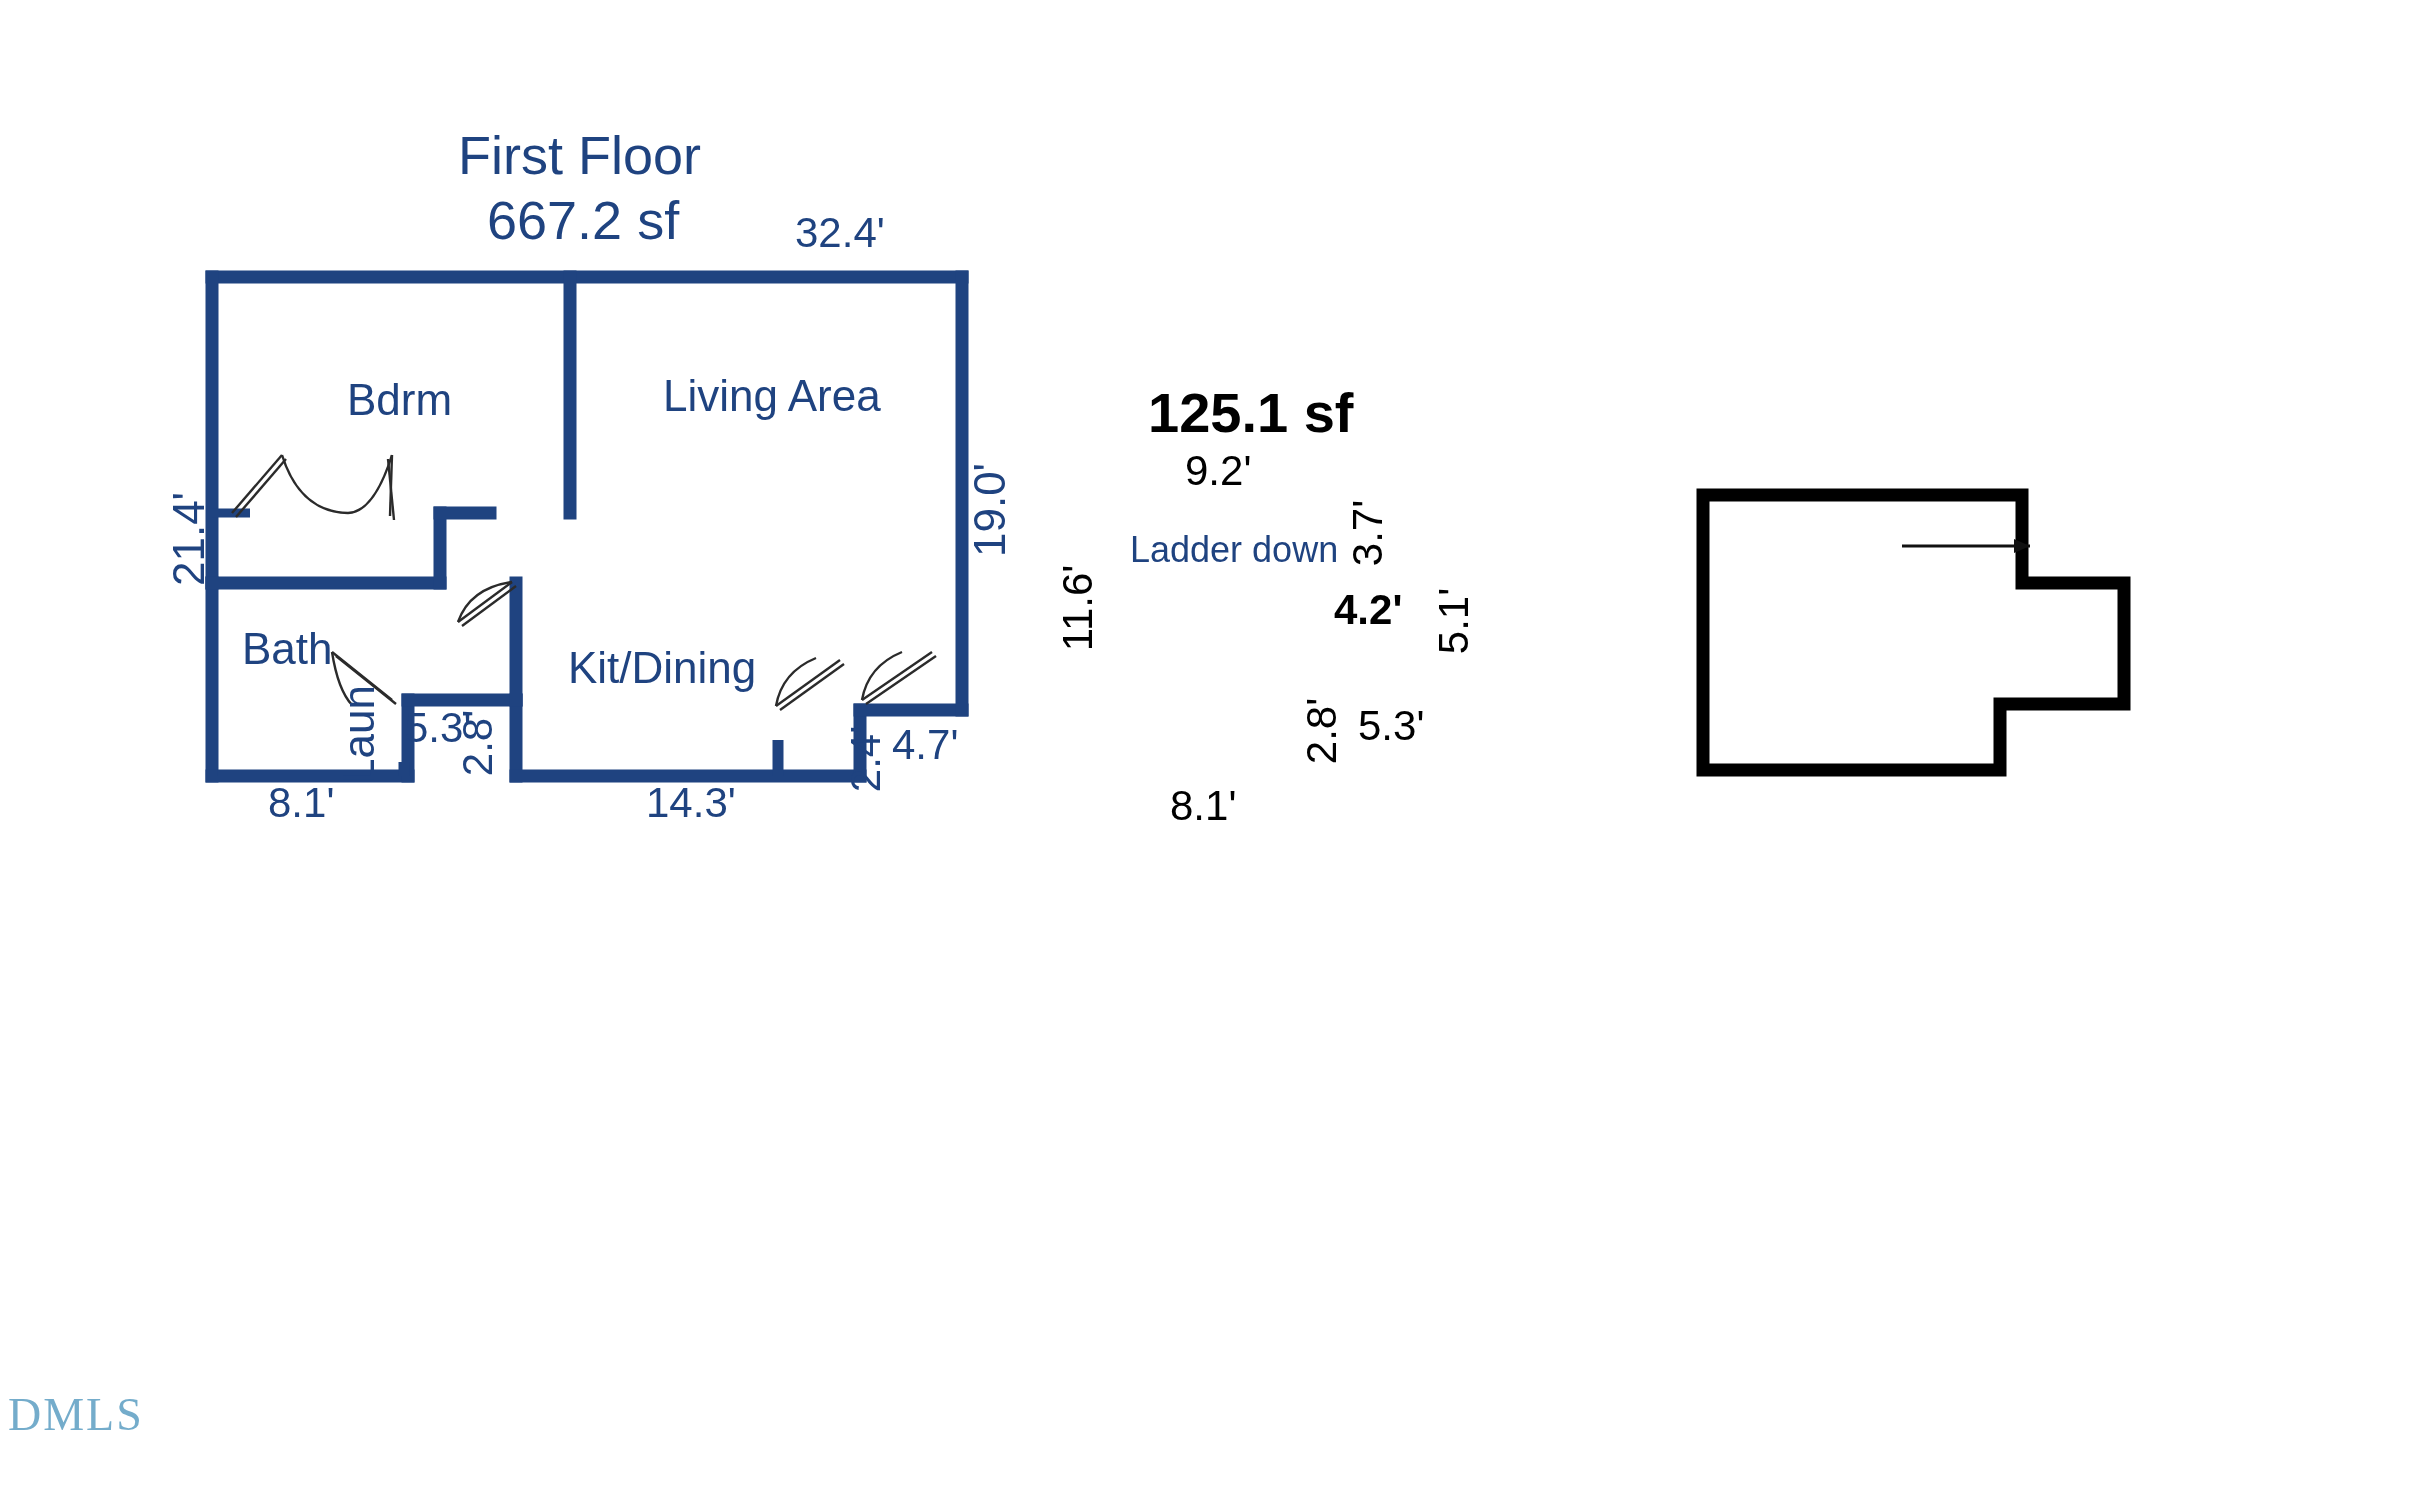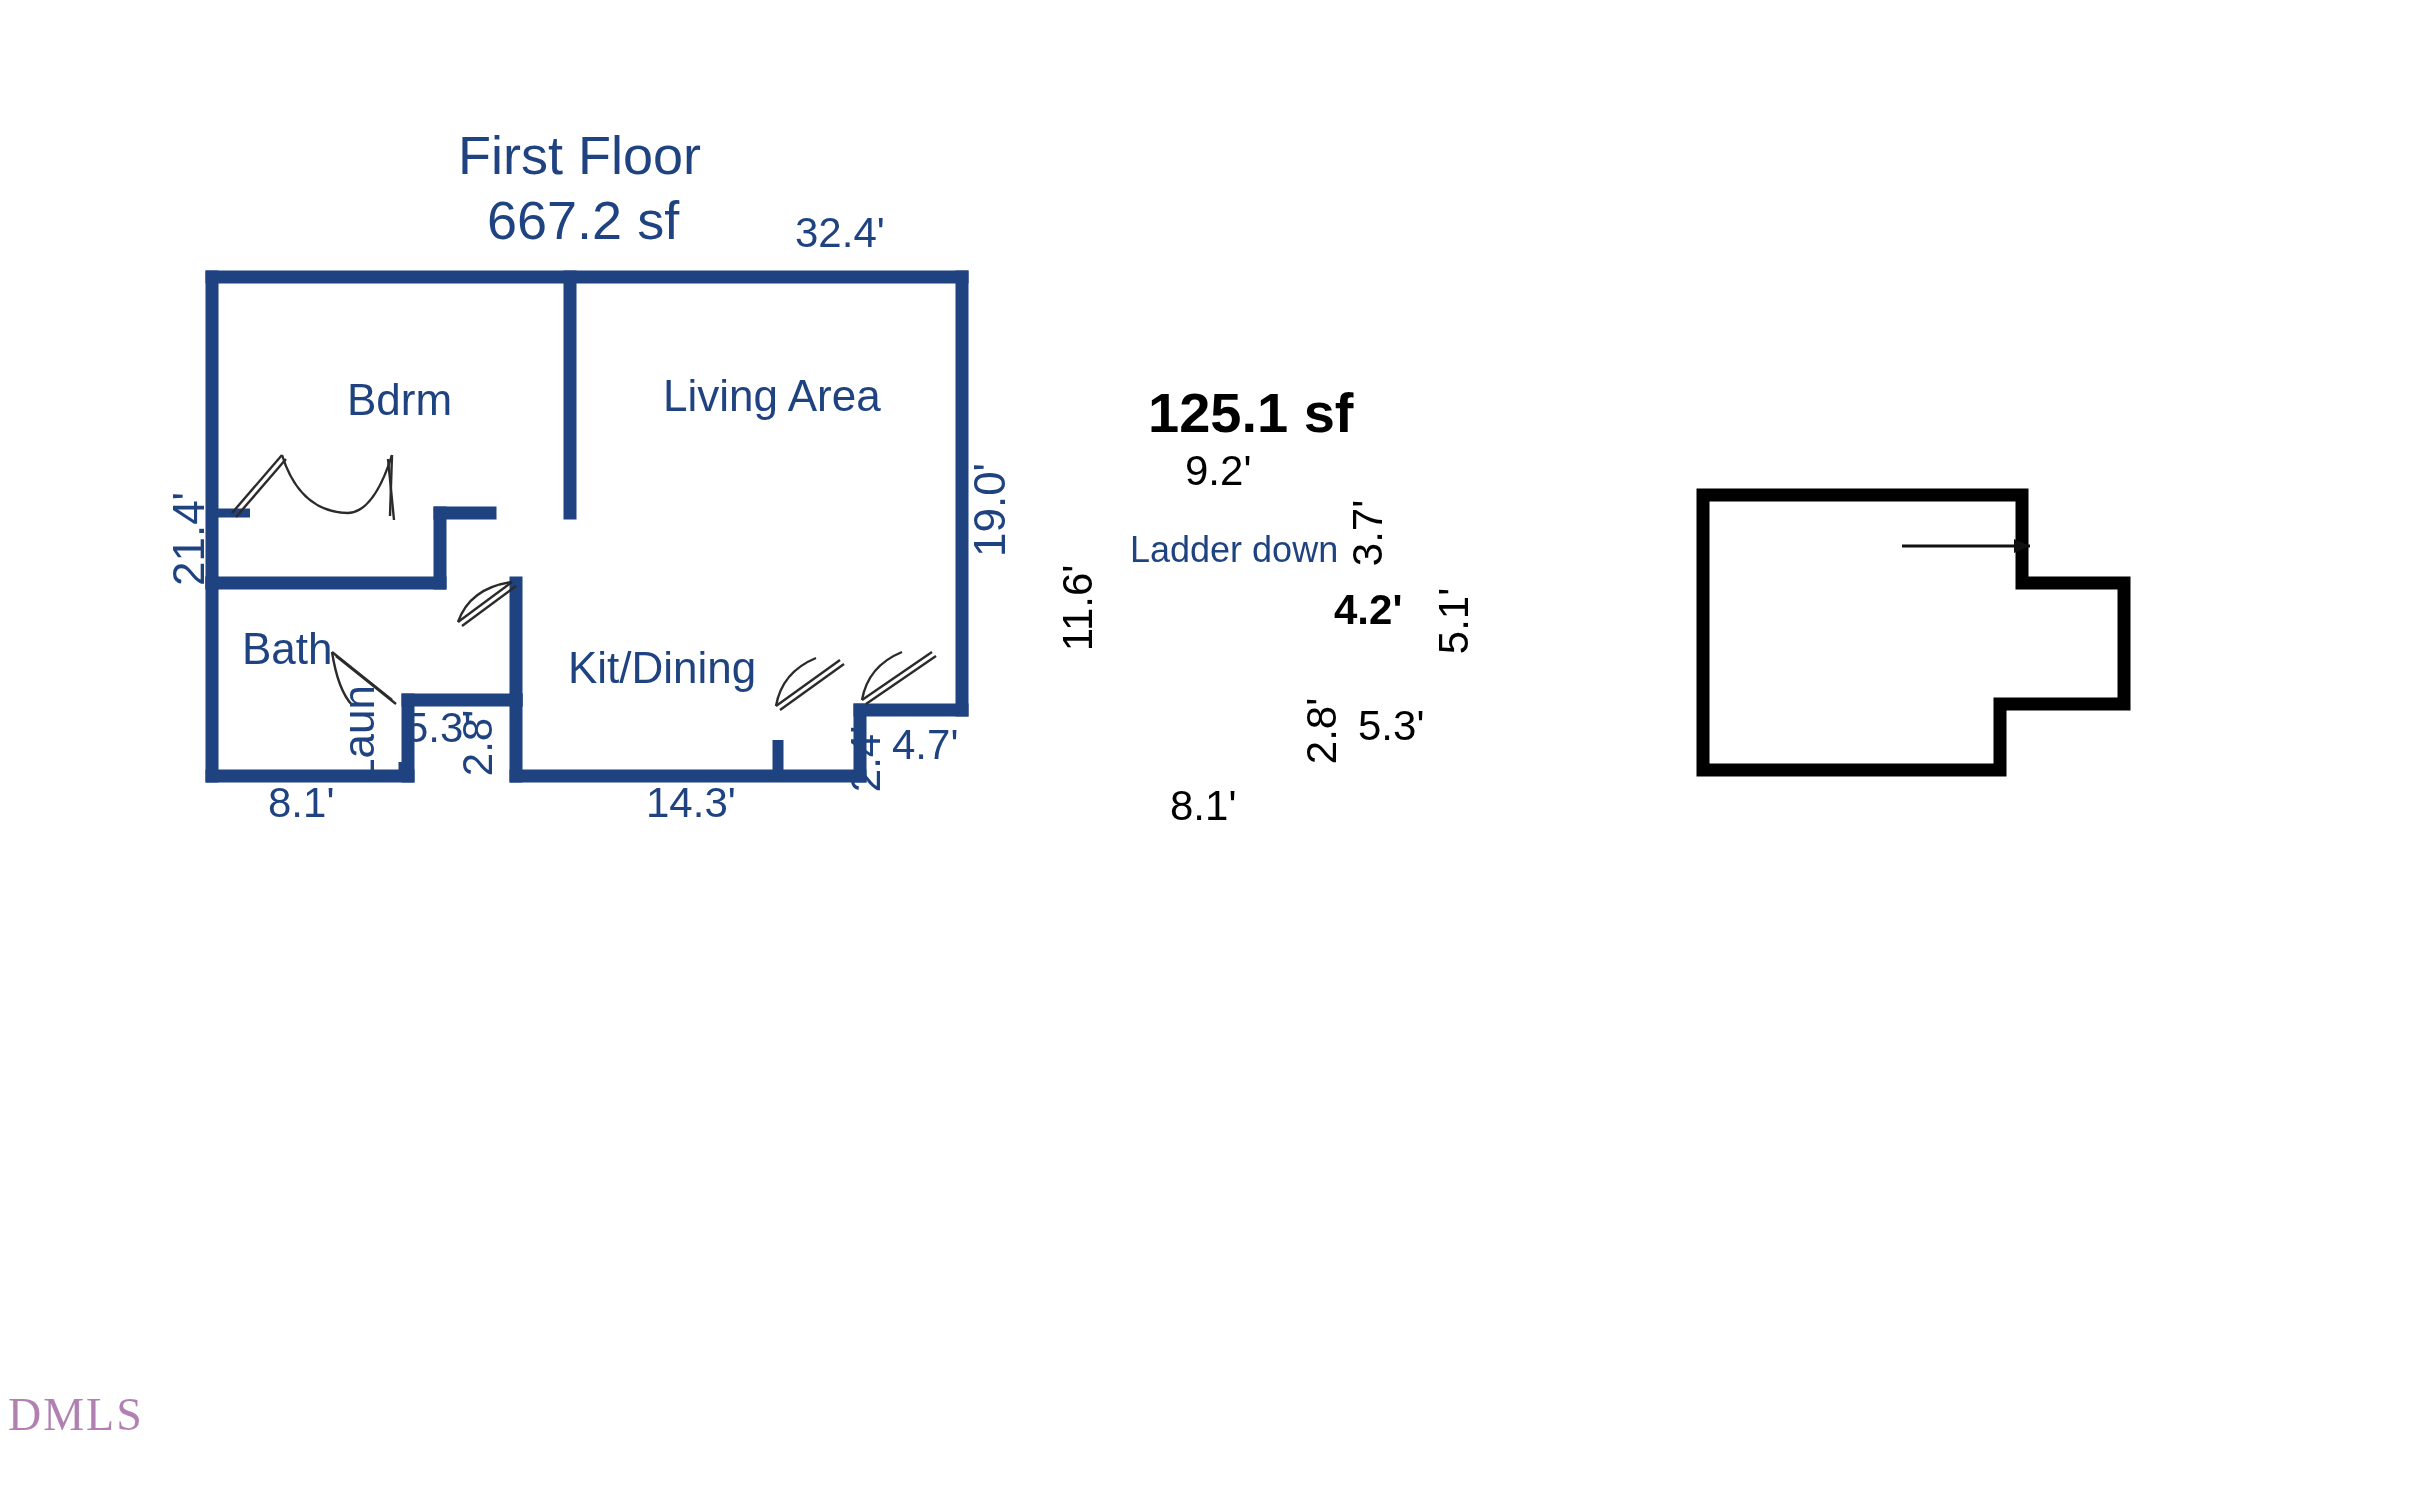--- a/index.html
+++ b/index.html
@@ -21,21 +21,21 @@
   .note{font-size:36px;}
 
   .lsTitle{font-size:56px;color:#000;}
   .lsDim{font-size:42px;color:#000;}
 
   .rot90{transform:rotate(-90deg);transform-origin:50% 50%;}
 
   .watermark{
     position:absolute;left:8px;top:1388px;
     font-family:"Liberation Serif", serif;
-    font-size:46px;letter-spacing:2px;color:#701a75;opacity:.55;
+    font-size:46px;letter-spacing:2px;color:#0369a1;opacity:.55;
   }
   svg{position:absolute;left:0;top:0;}
 </style>
 </head>
 <body>
 
 <div id="stage">
 
   <svg width="2414" height="1486">
     <g fill="none" stroke="#1f4380" stroke-width="13" stroke-linecap="square">

